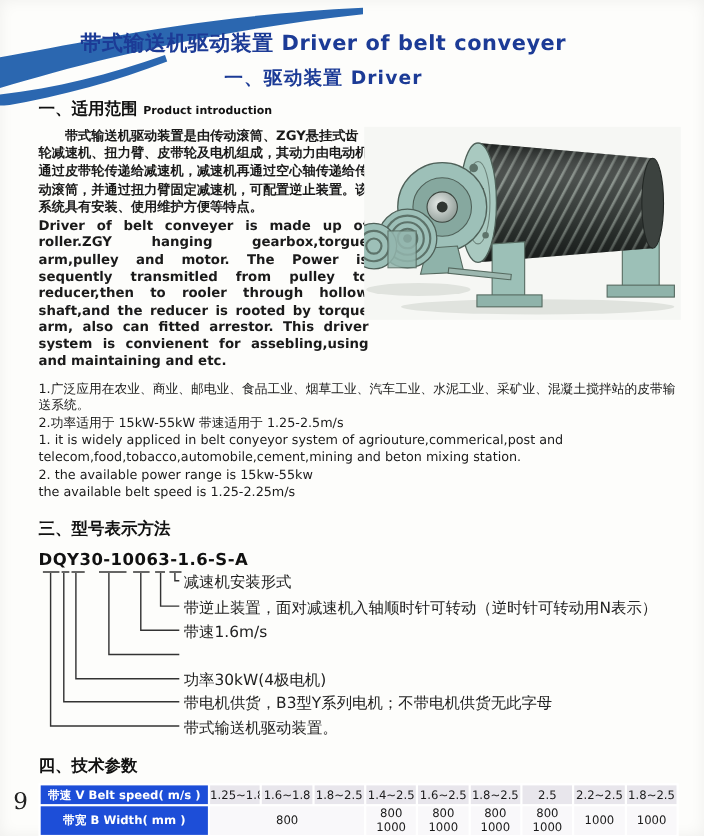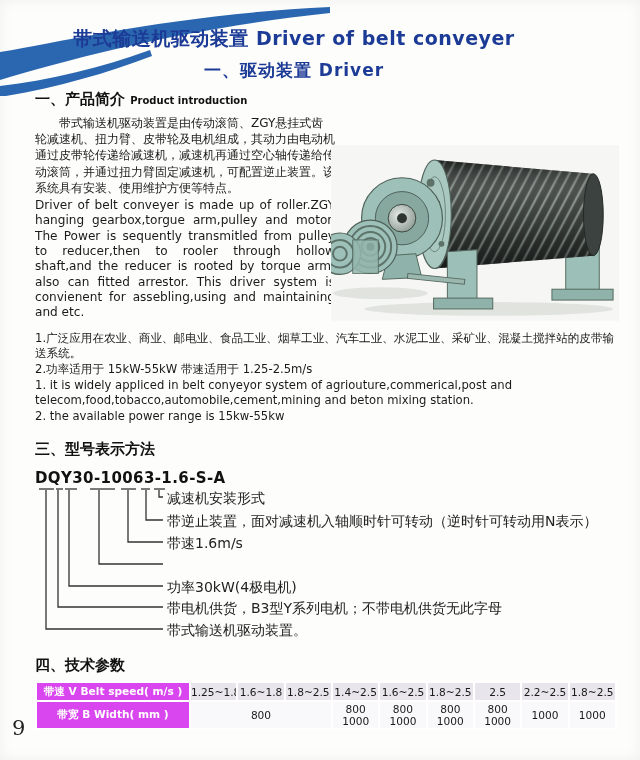--- a/index.html
+++ b/index.html
@@ -13,40 +13,40 @@
   
   .swoosh{position:absolute;top:0;left:0;width:340px;height:96px;}
   .titles{position:absolute;top:26px;left:0;width:588px;text-align:center;}
   .title-1{font-size:19px;font-weight:bold;color:#1c3b96;letter-spacing:.5px;}
   .title-2{font-size:17px;font-weight:bold;color:#1c3b96;margin-top:7px;letter-spacing:1px;}
   
   .main{position:absolute;top:90px;left:35px;width:584px;}
   .sec-head{font-size:15px;font-weight:bold;color:#111;margin:0 0 4px 0;}
   .sec-head .en{font-size:10px;font-weight:600;}
   
-  .sec1-flex{display:flex;align-items:flex-end;}
+  .sec1-flex{display:flex;align-items:flex-start;font-weight:bold;}
   .sec1-text{width:300px;flex:none;}
   .para-zh{font-size:12px;line-height:1.35;text-indent:2em;margin:2px 0 0 0;}
   .para-en{font-size:12.1px;line-height:1.27;margin:2px 0 0 0;text-align:justify;}
   .photo{flex:none;width:288px;height:176px;margin-left:-4px;margin-top:2px;}
   
   .sec2{margin-top:10px;}
   .sec2 p{font-size:11.6px;line-height:1.3;margin:1px 0;}
   
   .sec3{margin-top:16px;}
   .model-code{font-size:15px;font-weight:bold;letter-spacing:.4px;color:#111;margin-top:10px;}
   .model-diagram{position:relative;height:160px;margin-top:1px;}
   .model-diagram svg{position:absolute;left:0;top:0;}
   .callout{position:absolute;left:132px;font-size:14px;white-space:nowrap;color:#222;}
   .co-0{top:2px}.co-1{top:25px}.co-2{top:47px}.co-3{top:69px}.co-4{top:91px}.co-5{top:112px}.co-6{top:134px}
   
   .sec4{margin-top:8px;}
   table.tech{border-collapse:separate;border-spacing:2px;width:582px;table-layout:fixed;margin-top:6px;background:#fff;}
   table.tech td{height:15px;padding:1px 0;font-size:10.6px;text-align:center;vertical-align:middle;overflow:hidden;}
-  td.lbl{background:#d946ef;color:#fff;text-align:left;padding-left:8px;font-size:11px;font-weight:600;}
+  td.lbl{background:#1d4ed8;color:#fff;text-align:left;padding-left:8px;font-size:11px;font-weight:600;}
   tr.gray td.dat{background:#e8e6ec;}
   tr.lite td.dat{background:#f9f8fa;}
   .pageno{position:absolute;left:12px;top:716px;font-family:"DejaVu Serif","Liberation Serif",serif;font-size:21px;color:#222;}
 </style>
 </head>
 <body>
 
 <svg class="swoosh" viewBox="0 0 340 96">
   <path d="M0,80 C80,56 190,28 330,13 L330,7 C180,14 70,40 0,52 Z" fill="#2b67b0"></path>
   <path d="M0,97 C55,88 105,74 152,56 L150,50 C100,68 50,80 0,86 Z" fill="#2b67b0"></path>
@@ -54,21 +54,21 @@
 
 <div class="titles">
   <div class="title-1">带式输送机驱动装置 Driver of belt conveyer</div>
   <div class="title-2">一、驱动装置 Driver</div>
 </div>
 
 <div class="main">
 
   <div>
     <div class="sec-head">
-      <span>一、产品简介</span>
+      <span>一、适用范围</span>
       <span class="en">Product introduction</span>
     </div>
     <div class="sec1-flex">
       <div class="sec1-text">
         <p class="para-zh">带式输送机驱动装置是由传动滚筒、ZGY悬挂式齿轮减速机、扭力臂、皮带轮及电机组成，其动力由电动机通过皮带轮传递给减速机，减速机再通过空心轴传递给传动滚筒，并通过扭力臂固定减速机，可配置逆止装置。该系统具有安装、使用维护方便等特点。</p>
         <p class="para-en">Driver of belt conveyer is made up of roller.ZGY hanging gearbox,torgue arm,pulley and motor. The Power is sequently transmitled from pulley to reducer,then to rooler through hollow shaft,and the reducer is rooted by torque arm, also can fitted arrestor. This driver system is convienent for assebling,using and maintaining and etc.</p>
       </div>
 
       <svg class="photo" viewBox="0 0 292 178">
         <defs>
@@ -128,20 +128,21 @@
         <rect x="22" y="96" width="26" height="34" fill="#93b6ad" stroke="#55695f" stroke-width="1" opacity=".85"></rect>
       </svg>
     </div>
   </div>
 
   <div class="sec2">
     <p>1.广泛应用在农业、商业、邮电业、食品工业、烟草工业、汽车工业、水泥工业、采矿业、混凝土搅拌站的皮带输送系统。</p>
     <p>2.功率适用于 15kW-55kW 带速适用于 1.25-2.5m/s</p>
     <p>1. it is widely appliced in belt conyeyor system of agriouture,commerical,post and telecom,food,tobacco,automobile,cement,mining and beton mixing station.</p>
     <p>2. the available power range is 15kw-55kw</p>
+    <p>the available belt speed is 1.25-2.25m/s</p>
   </div>
 
   <div class="sec3">
     <div class="sec-head">
       <span>三、型号表示方法</span>
     </div>
     <div class="model-code">DQY30-10063-1.6-S-A</div>
     <div class="model-diagram">
       <svg width="580" height="160" viewBox="0 0 580 160">
         <g stroke="#333" stroke-width="1.3" fill="none">

